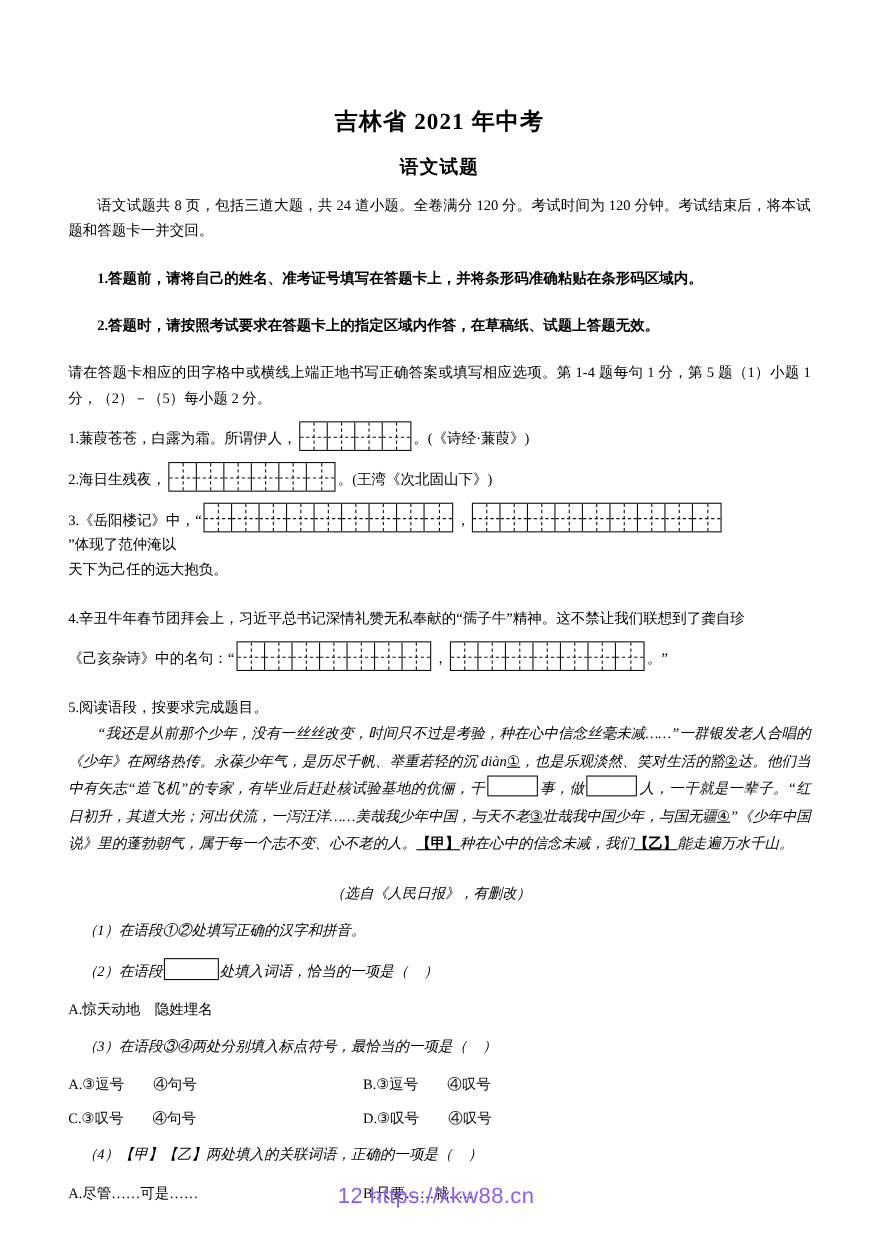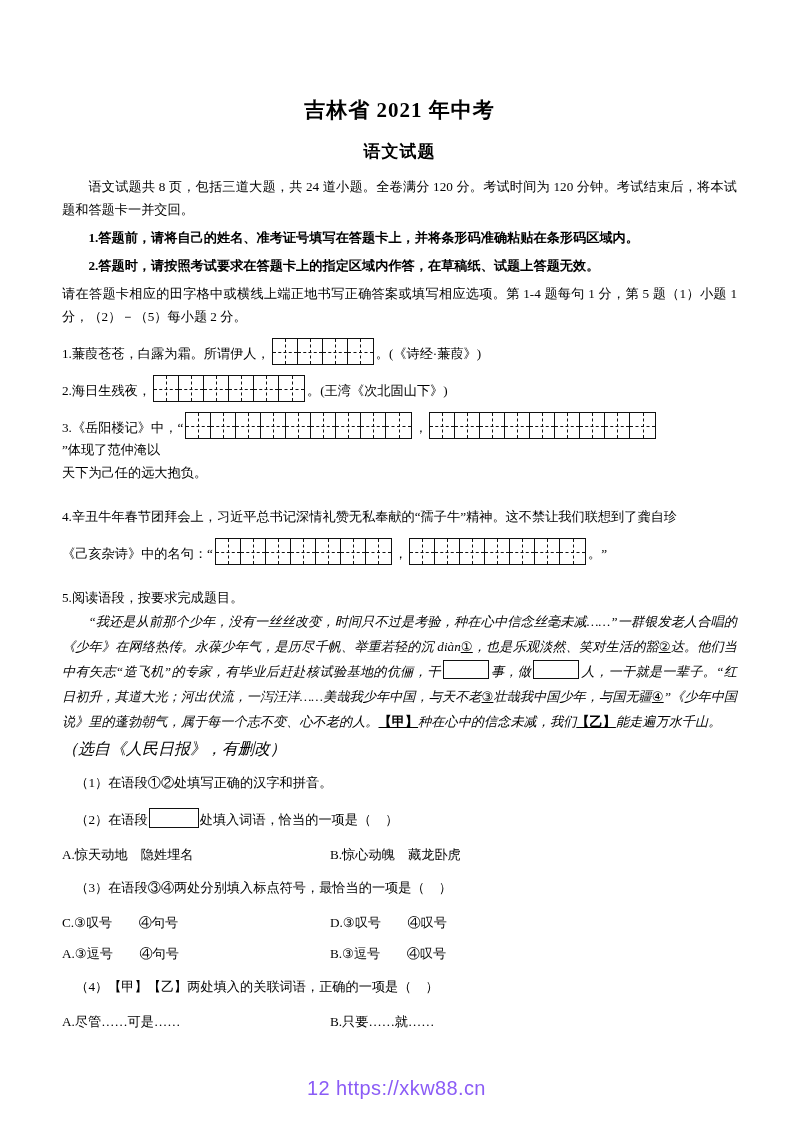--- a/index.html
+++ b/index.html
@@ -46,21 +46,21 @@
   .p {
     font-size: 13.2px;
     line-height: 23px;
     text-align: justify;
     margin: 0;
   }
   .p.indent2 { text-indent: 2em; }
   .bold { font-weight: bold; }
   .gap-top-9  { margin-top: 9px; }
   .gap-top-6  { margin-top: 21px; }
-  .gap-top-4  { margin-top: 5px; }
+  .gap-top-4  { margin-top: 20px; }
   .gap-top-12 { margin-top: 12px; }
 
   .section-head {
     font-size: 13.6px;
     font-weight: bold;
     line-height: 22px;
     margin: 8px 0 0 0;
   }
 
   
@@ -125,33 +125,34 @@
     height: 17px;
     border: 1.3px solid #111;
     vertical-align: -3px;
     margin: 0 2px;
     background: #fff;
   }
   .mark-u { text-decoration: underline; font-style: normal; font-weight: bold;}
   .circ-u { text-decoration: underline; font-style: normal; }
   .source-line {
     font-style: italic;
-    font-size: 16px;
+    font-size: 13px;
     line-height: 25px;
-    text-align: left;
+    text-align: center;
     padding-right: 16px;
-    margin-top: 2px;
+    margin-top: 20px;
   }
 
   
   .subq {
     font-size: 13.2px;
     line-height: 22px;
     margin-top: 11px;
     text-indent: 1em;
+    font-style: italic;
   }
   .opts {
     font-size: 13.2px;
     line-height: 22px;
     margin-top: 9px;
     display: flex;
   }
   .opts .col-a { width: 268px; flex: 0 0 268px; }
   .opts .col-b { flex: 1 1 auto; }
   .opt-gap { display: inline-block; width: 14px; }
@@ -280,33 +281,32 @@
   <p class="passage indent2 gap-top-4"><span>“我还是从前那个少年，没有一丝丝改变，时间只不过是考验，种在心中信念丝毫未减……”一群银发老人合唱的《少年》在网络热传。永葆少年气，是历尽千帆、举重若轻的沉 diàn</span><span class="circ-u">①</span><span>，也是乐观淡然、笑对生活的豁</span><span class="circ-u">②</span><span>达。他们当中有矢志“造飞机”的专家，有毕业后赶赴核试验基地的伉俪，干</span><span class="blank-box"></span><span>事，做</span><span class="blank-box"></span><span>人，一干就是一辈子。“红日初升，其道大光；河出伏流，一泻汪洋……美哉我少年中国，与天不老</span><span class="circ-u">③</span><span>壮哉我中国少年，与国无疆</span><span class="circ-u">④</span><span>”《少年中国说》里的蓬勃朝气，属于每一个志不变、心不老的人。</span><span class="mark-u">【甲】</span><span>种在心中的信念未减，我们</span><span class="mark-u">【乙】</span><span>能走遍万水千山。</span></p>
 
   <div class="source-line">（选自《人民日报》，有删改）</div>
 
   <p class="subq">（1）在语段①②处填写正确的汉字和拼音。</p>
 
   <p class="subq"><span>（2）在语段</span><span class="subq-inline-box"></span><span>处填入词语，恰当的一项是（</span><span class="opt-gap"></span><span>）</span></p>
 
   <div class="opts">
     <span class="col-a">A.惊天动地　隐姓埋名</span>
-    <span class="col-b">B.惊心动魄　藏龙卧虎</span>
   </div>
 
   <p class="subq"><span>（3）在语段③④两处分别填入标点符号，最恰当的一项是（</span><span class="opt-gap"></span><span>）</span></p>
 
+  <div class="opts">
+    <span class="col-a">A.③逗号　　④句号</span>
+    <span class="col-b">B.③逗号　　④叹号</span>
+  </div>
   <div class="opts">
     <span class="col-a">C.③叹号　　④句号</span>
     <span class="col-b">D.③叹号　　④叹号</span>
   </div>
-  <div class="opts">
-    <span class="col-a">A.③逗号　　④句号</span>
-    <span class="col-b">B.③逗号　　④叹号</span>
-  </div>
 
   <p class="subq"><span>（4）【甲】【乙】两处填入的关联词语，正确的一项是（</span><span class="opt-gap"></span><span>）</span></p>
 
   <div class="opts">
     <span class="col-a">A.尽管……可是……</span>
     <span class="col-b">B.只要……就……</span>
   </div>
 
   <div class="footer">12 https://xkw88.cn</div>
 

